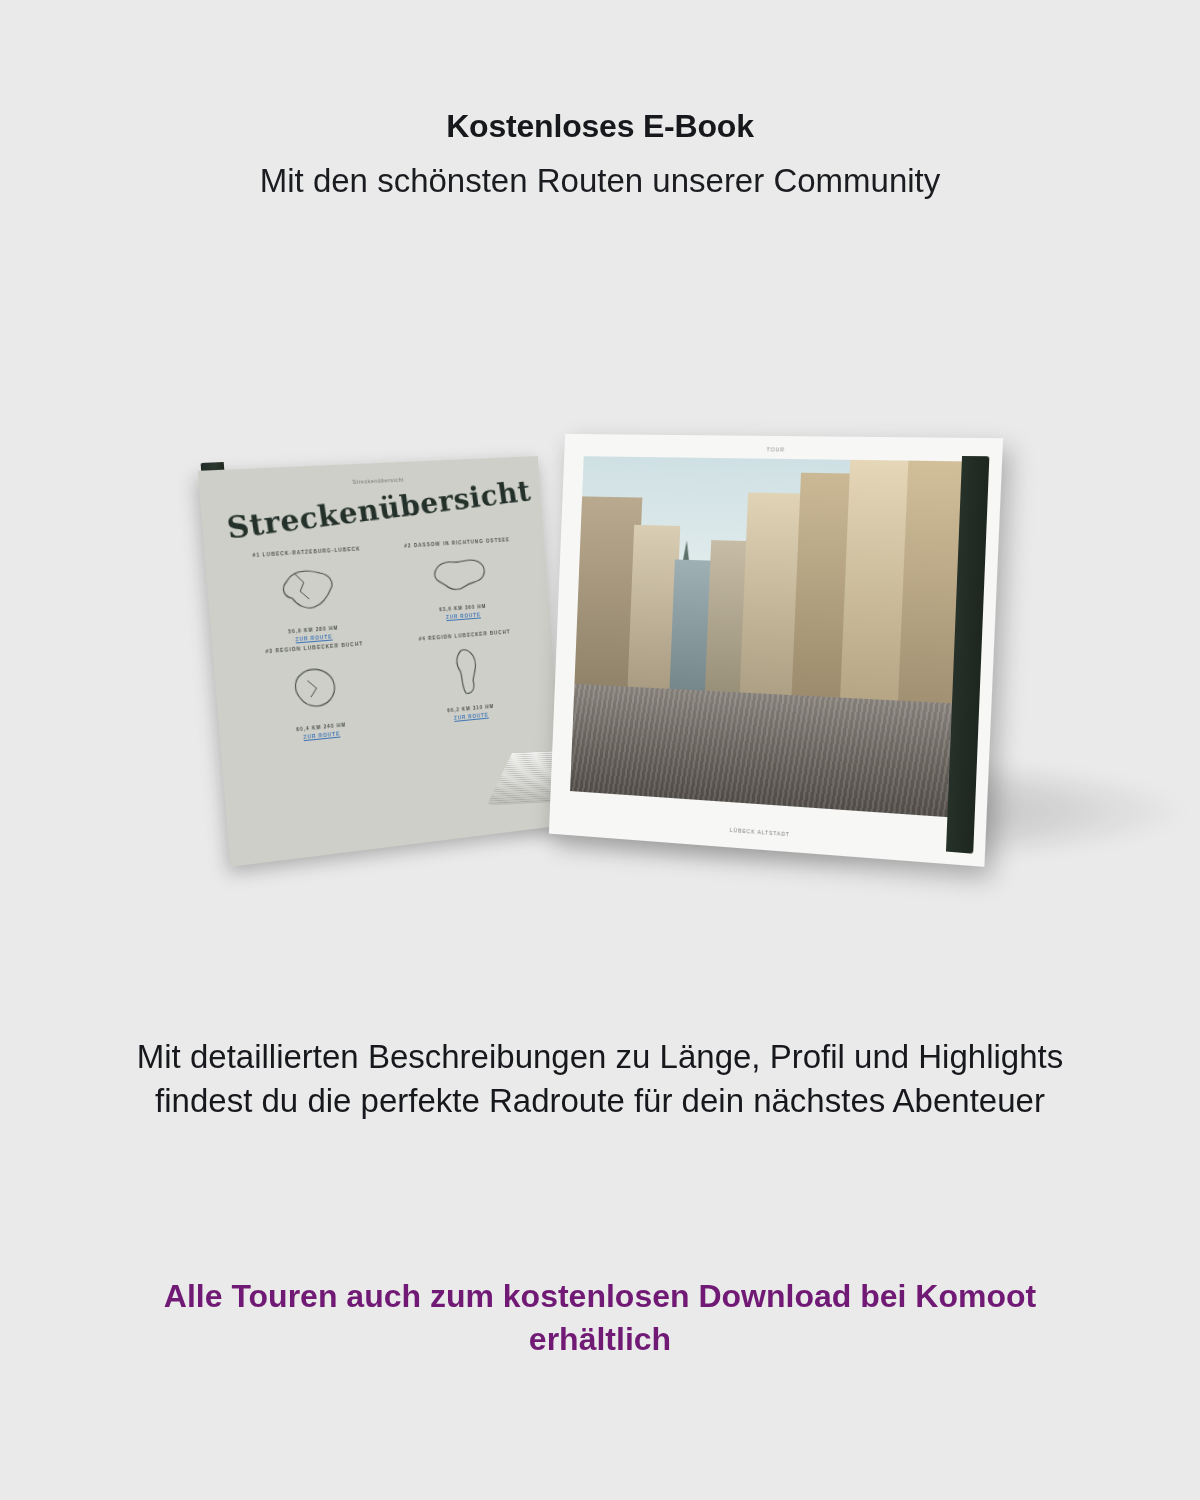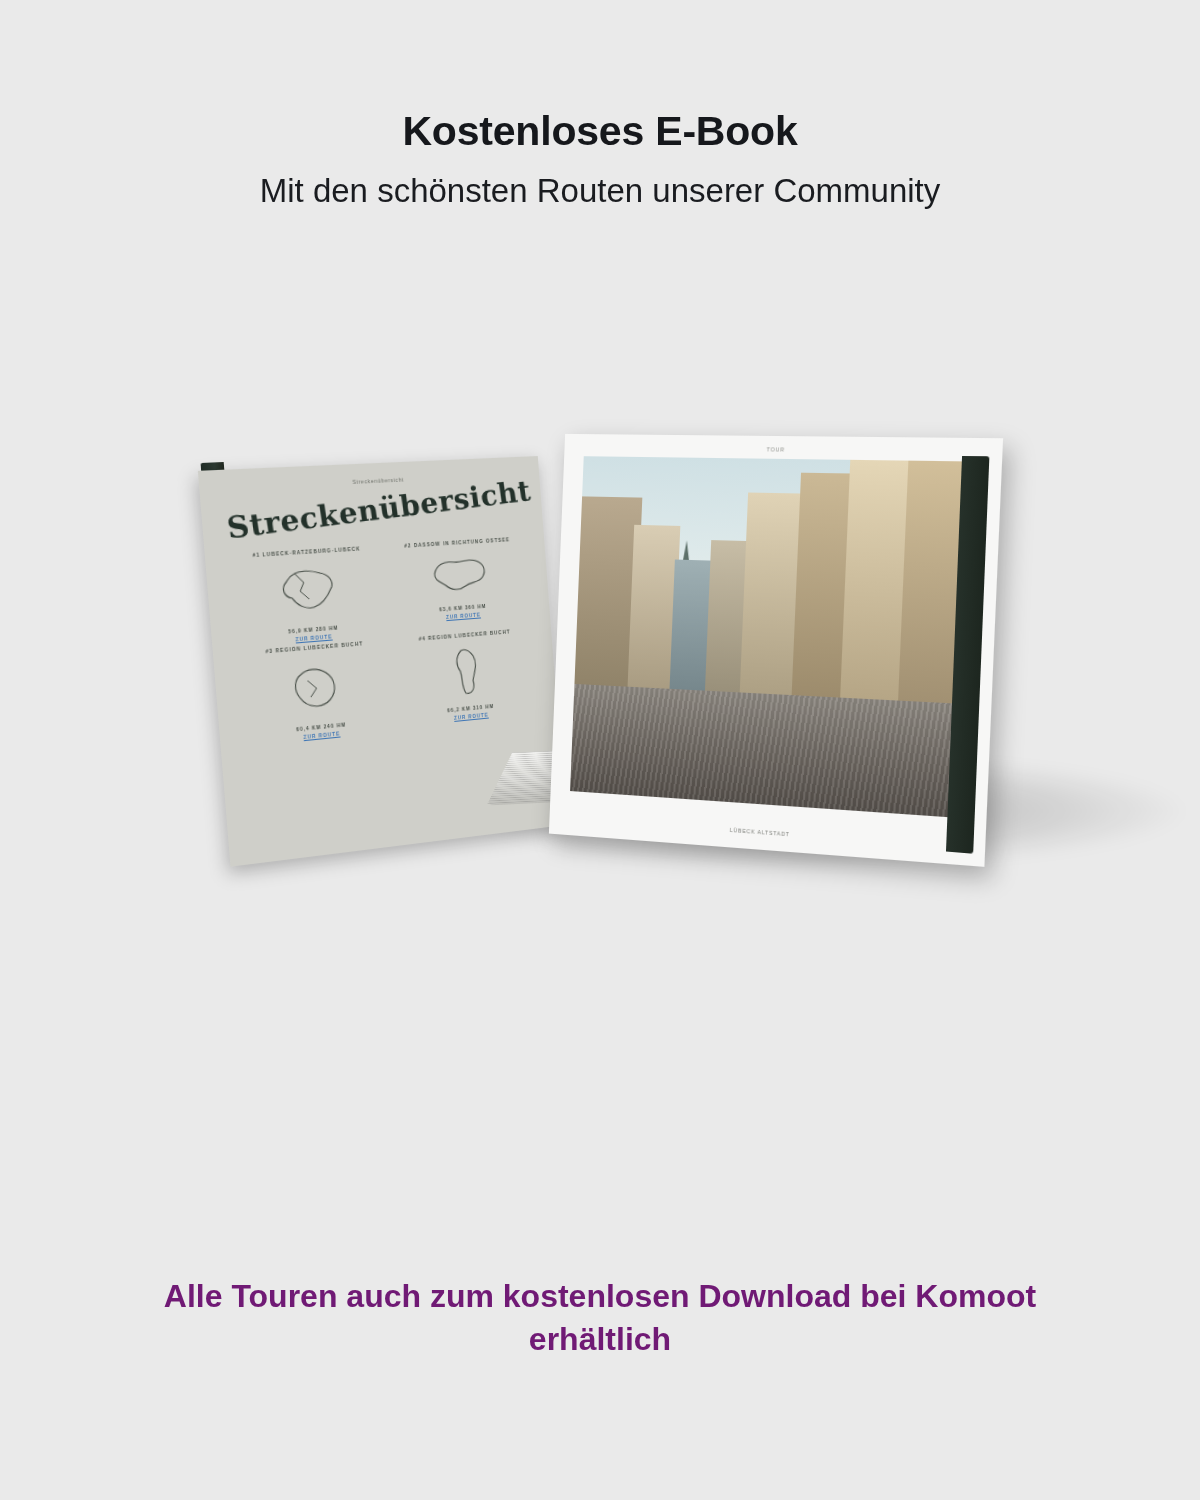--- a/index.html
+++ b/index.html
@@ -25,21 +25,21 @@
     align-items: center;
   }
 
   
   .header {
     width: 100%;
     text-align: center;
     padding-top: 108px;
   }
   .headline {
-    font-size: 41px;
+    font-size: 32px;
     font-weight: bold;
     letter-spacing: -0.2px;
     line-height: 1.15;
     margin: 0 0 16px 0;
     color: #16181c;
   }
   .subhead {
     font-size: 33px;
     font-weight: 400;
     line-height: 1.2;
@@ -388,16 +388,19 @@
           <div class="bldg b8"></div>
           <div class="street"></div>
         </div>
         <div class="rp-caption">LÜBECK ALTSTADT</div>
       </div>
 
       <div class="right-cover"></div>
     </div>
   </div>
 
+  <div class="body-copy">
+    <p class="paragraph">Mit detaillierten Beschreibungen zu Länge, Profil und Highlights findest du die perfekte Radroute für dein nächstes Abenteuer</p>
+  </div>
 
   <div class="cta">Alle Touren auch zum kostenlosen Download bei Komoot erhältlich</div>
 
 </div>
 
 </body></html>

